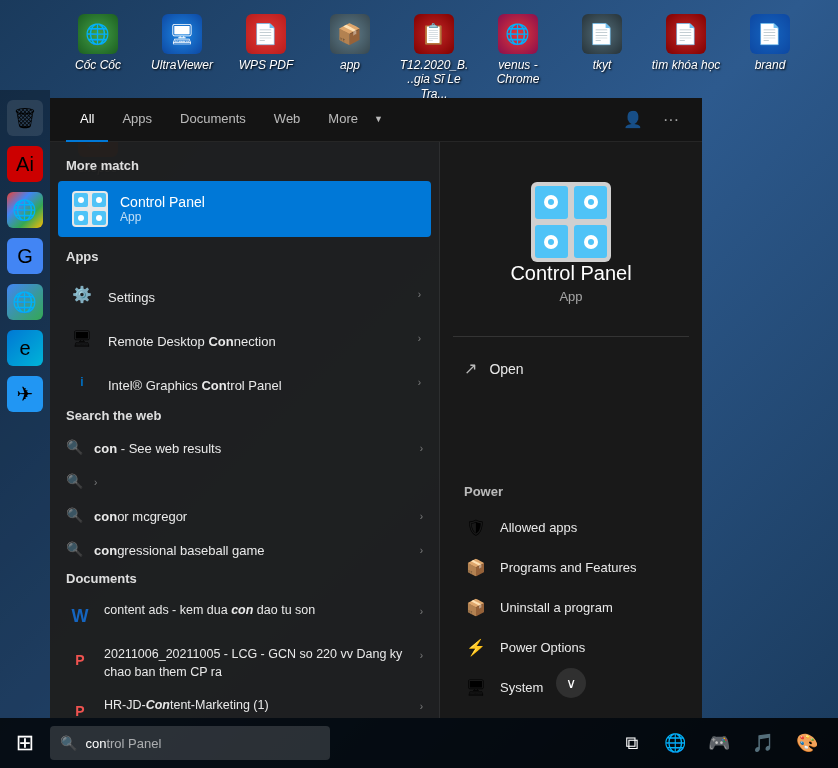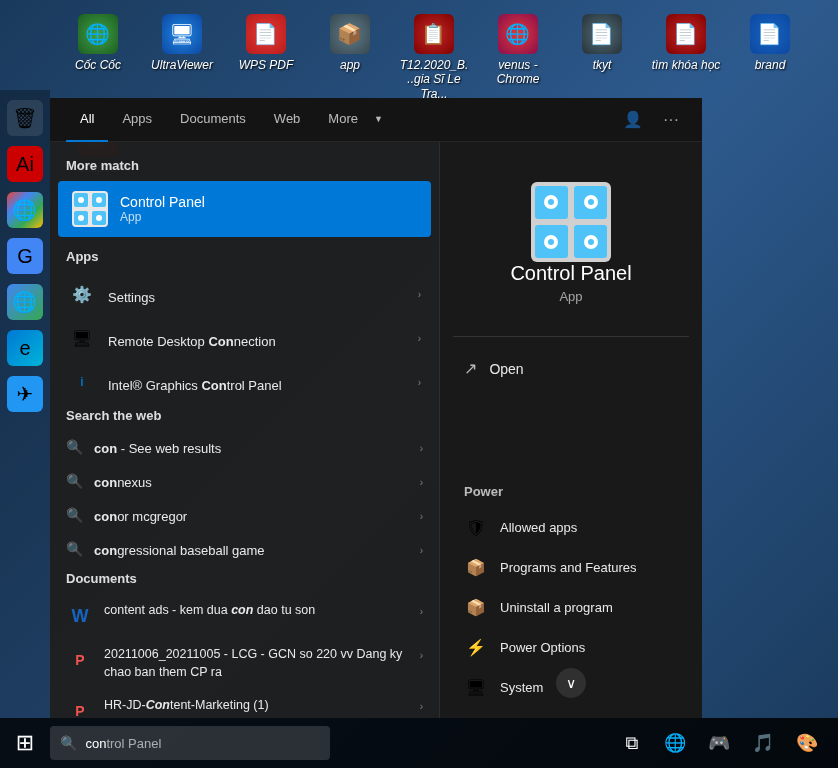--- a/index.html
+++ b/index.html
@@ -590,21 +590,20 @@
         <div class="section-header">Search the web</div>
 
         <div class="web-search-item">
           <div class="web-icon">🔍</div>
           <div class="web-text"><em>con</em> - See web results</div>
           <div class="web-arrow">›</div>
         </div>
 
         <div class="web-search-item">
           <div class="web-icon">🔍</div>
-          <div class="web-text"><em>con</em>nexus</div>
           <div class="web-arrow">›</div>
         </div>
 
         <div class="web-search-item">
           <div class="web-icon">🔍</div>
           <div class="web-text"><em>con</em>or mcgregor</div>
           <div class="web-arrow">›</div>
         </div>
 
         <div class="web-search-item">

